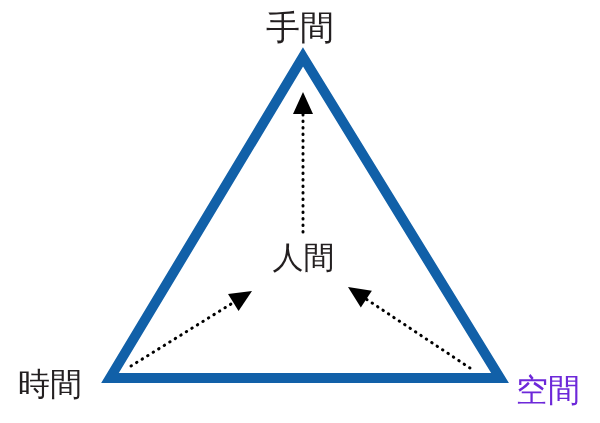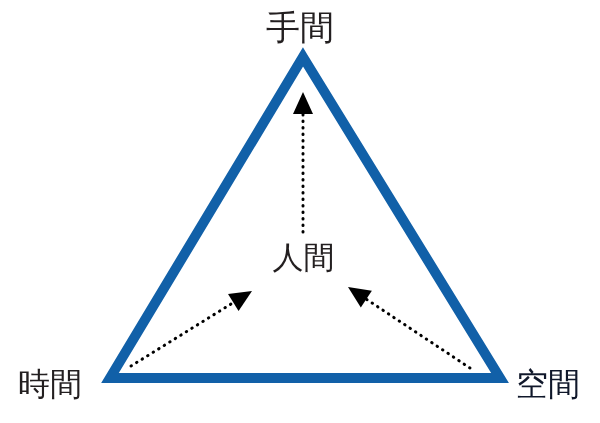--- a/index.html
+++ b/index.html
@@ -88,17 +88,17 @@
     <g>
       <line x1="470" y1="368" x2="366.3281861119774" y2="299.16871373008337" stroke="#000000" stroke-width="3" stroke-linecap="round" stroke-dasharray="0.5 6"></line>
       <polygon points="348,287 371.85941962565164,290.83772004282093 360.79695259830316,307.4997074173458" fill="#000000"></polygon>
     </g>
   </svg>
 
   <div class="node-label" id="label-apex" style="color: rgb(35, 31, 32);">手間</div>
 
   <div class="node-label" id="label-left" style="color: rgb(35, 31, 32);">時間</div>
 
-  <div class="node-label" id="label-right" style="color: #0f172a;">空間</div>
+  <div class="node-label" id="label-right" style="color: #6d28d9; margin-top: 6px;">空間</div>
 
   <div class="node-label" id="label-center" style="color: rgb(35, 31, 32);">人間</div>
 
 </div>
 
 </body></html>

